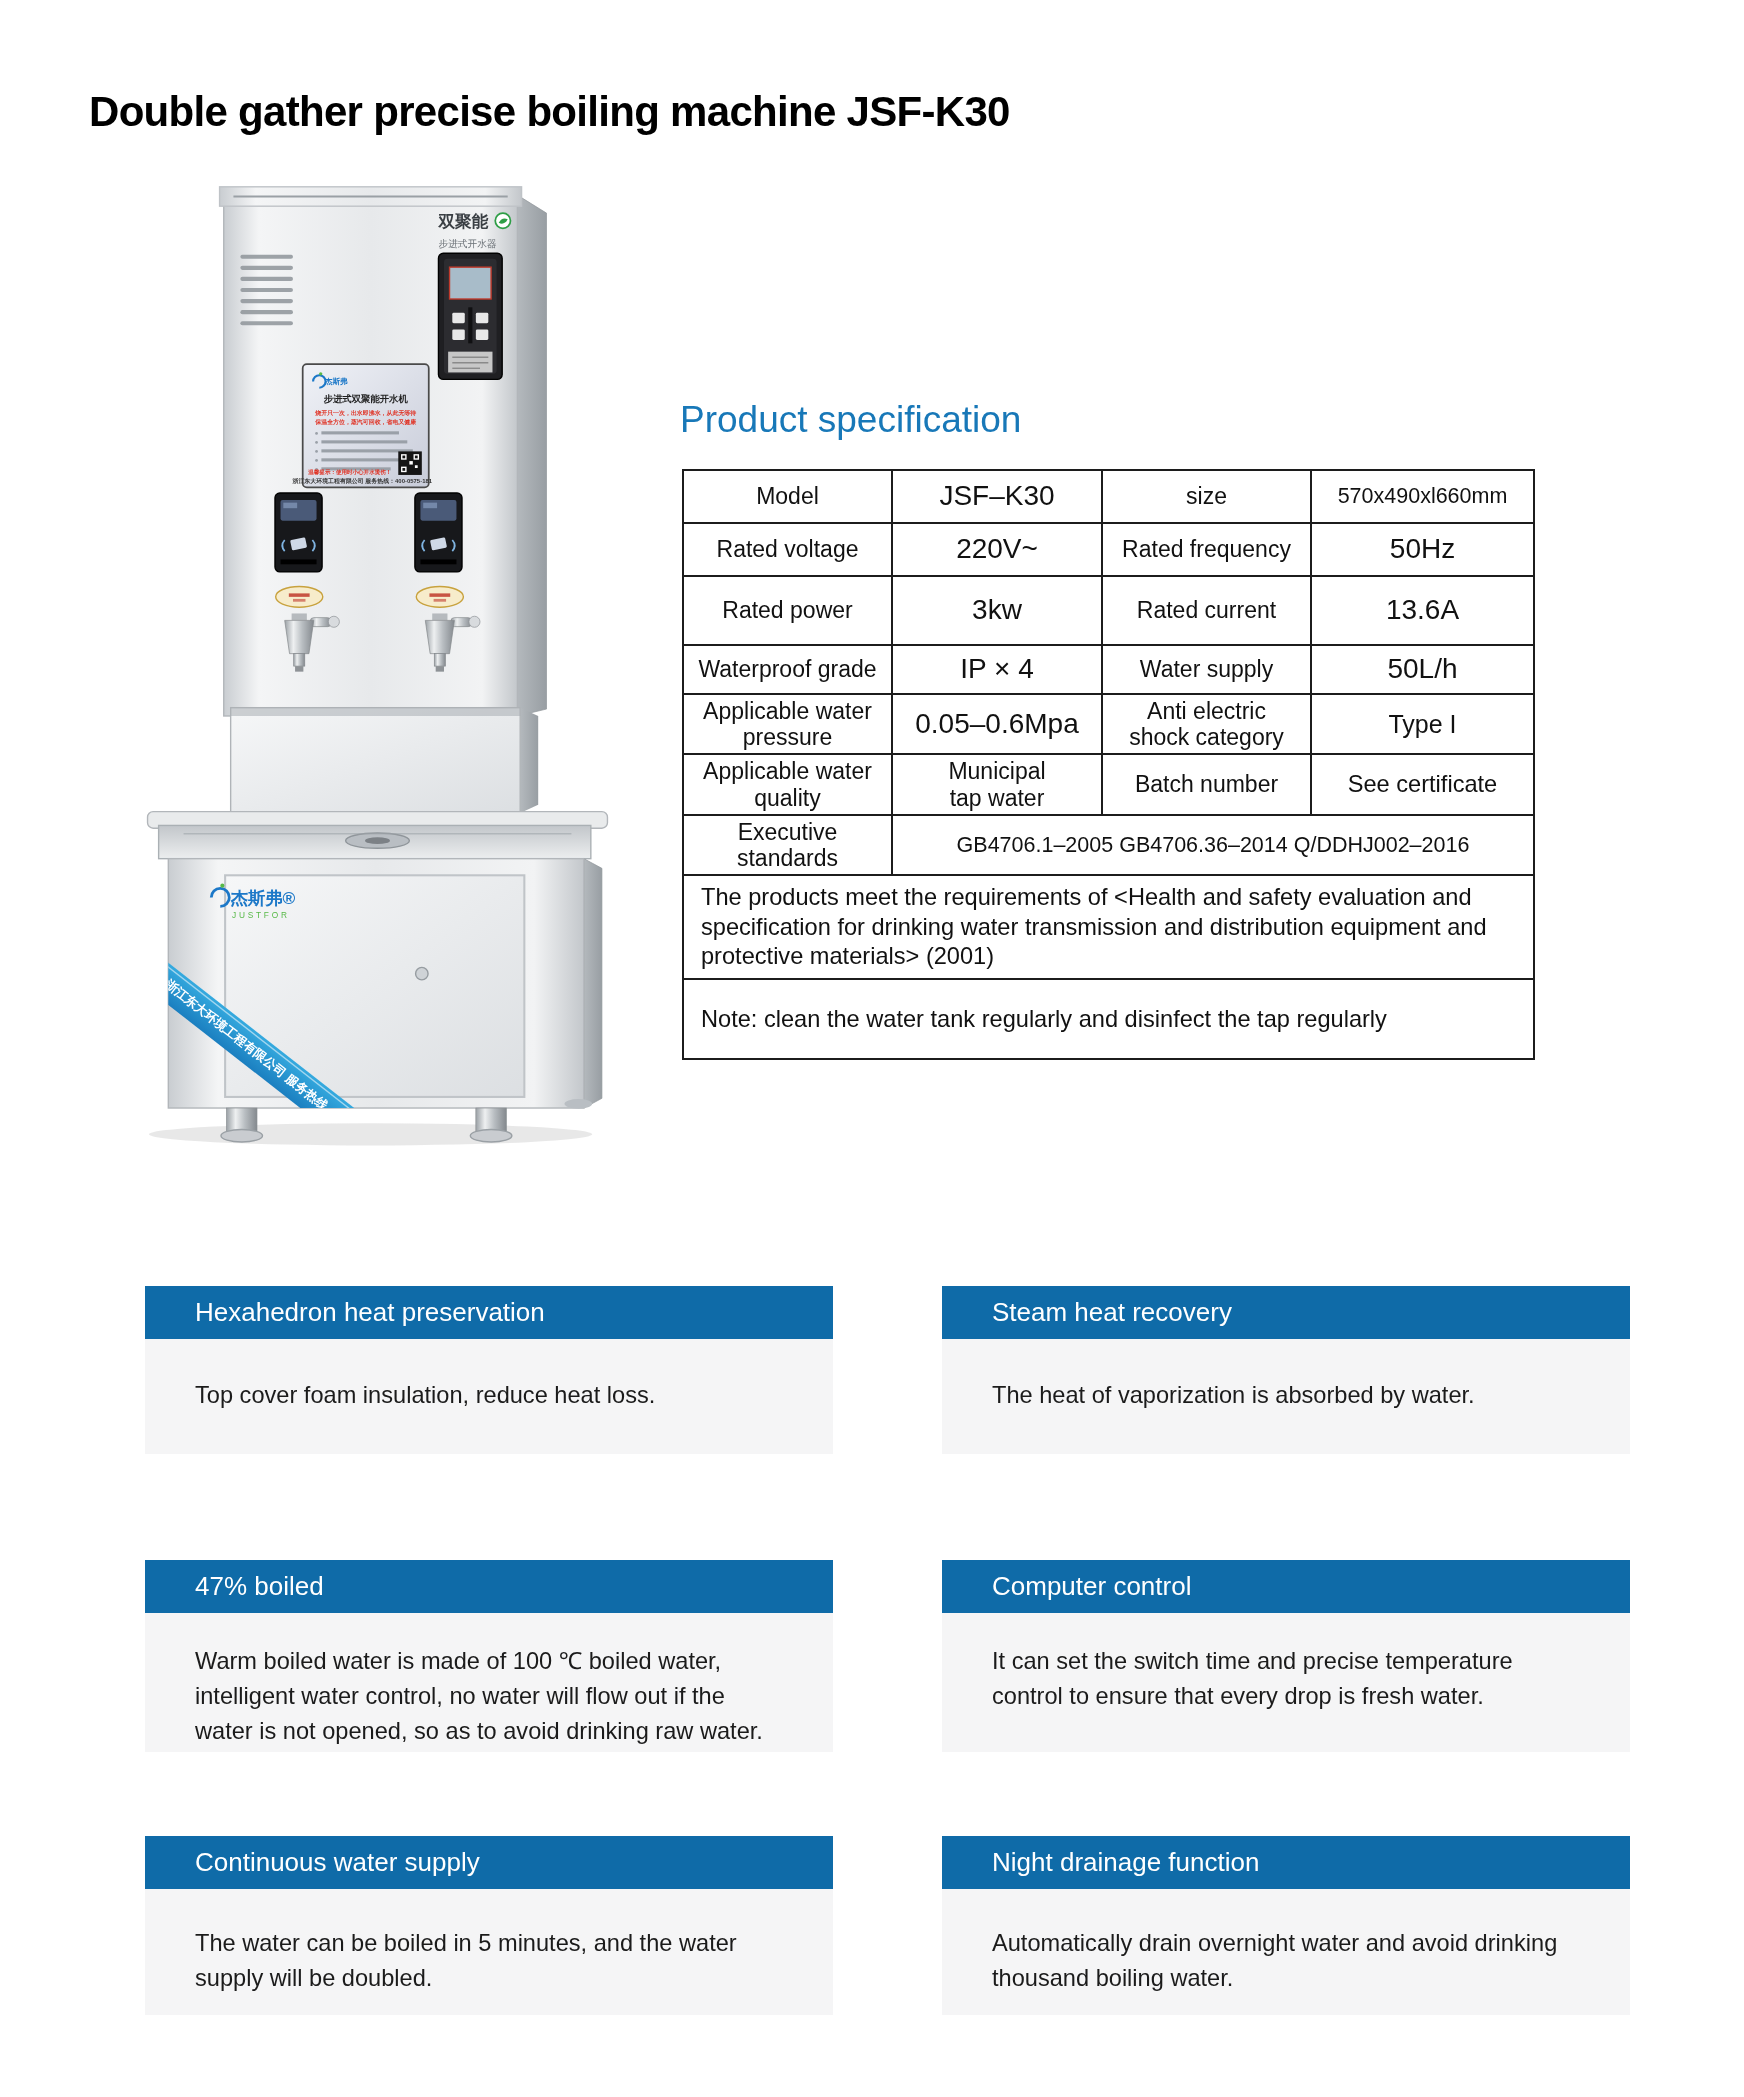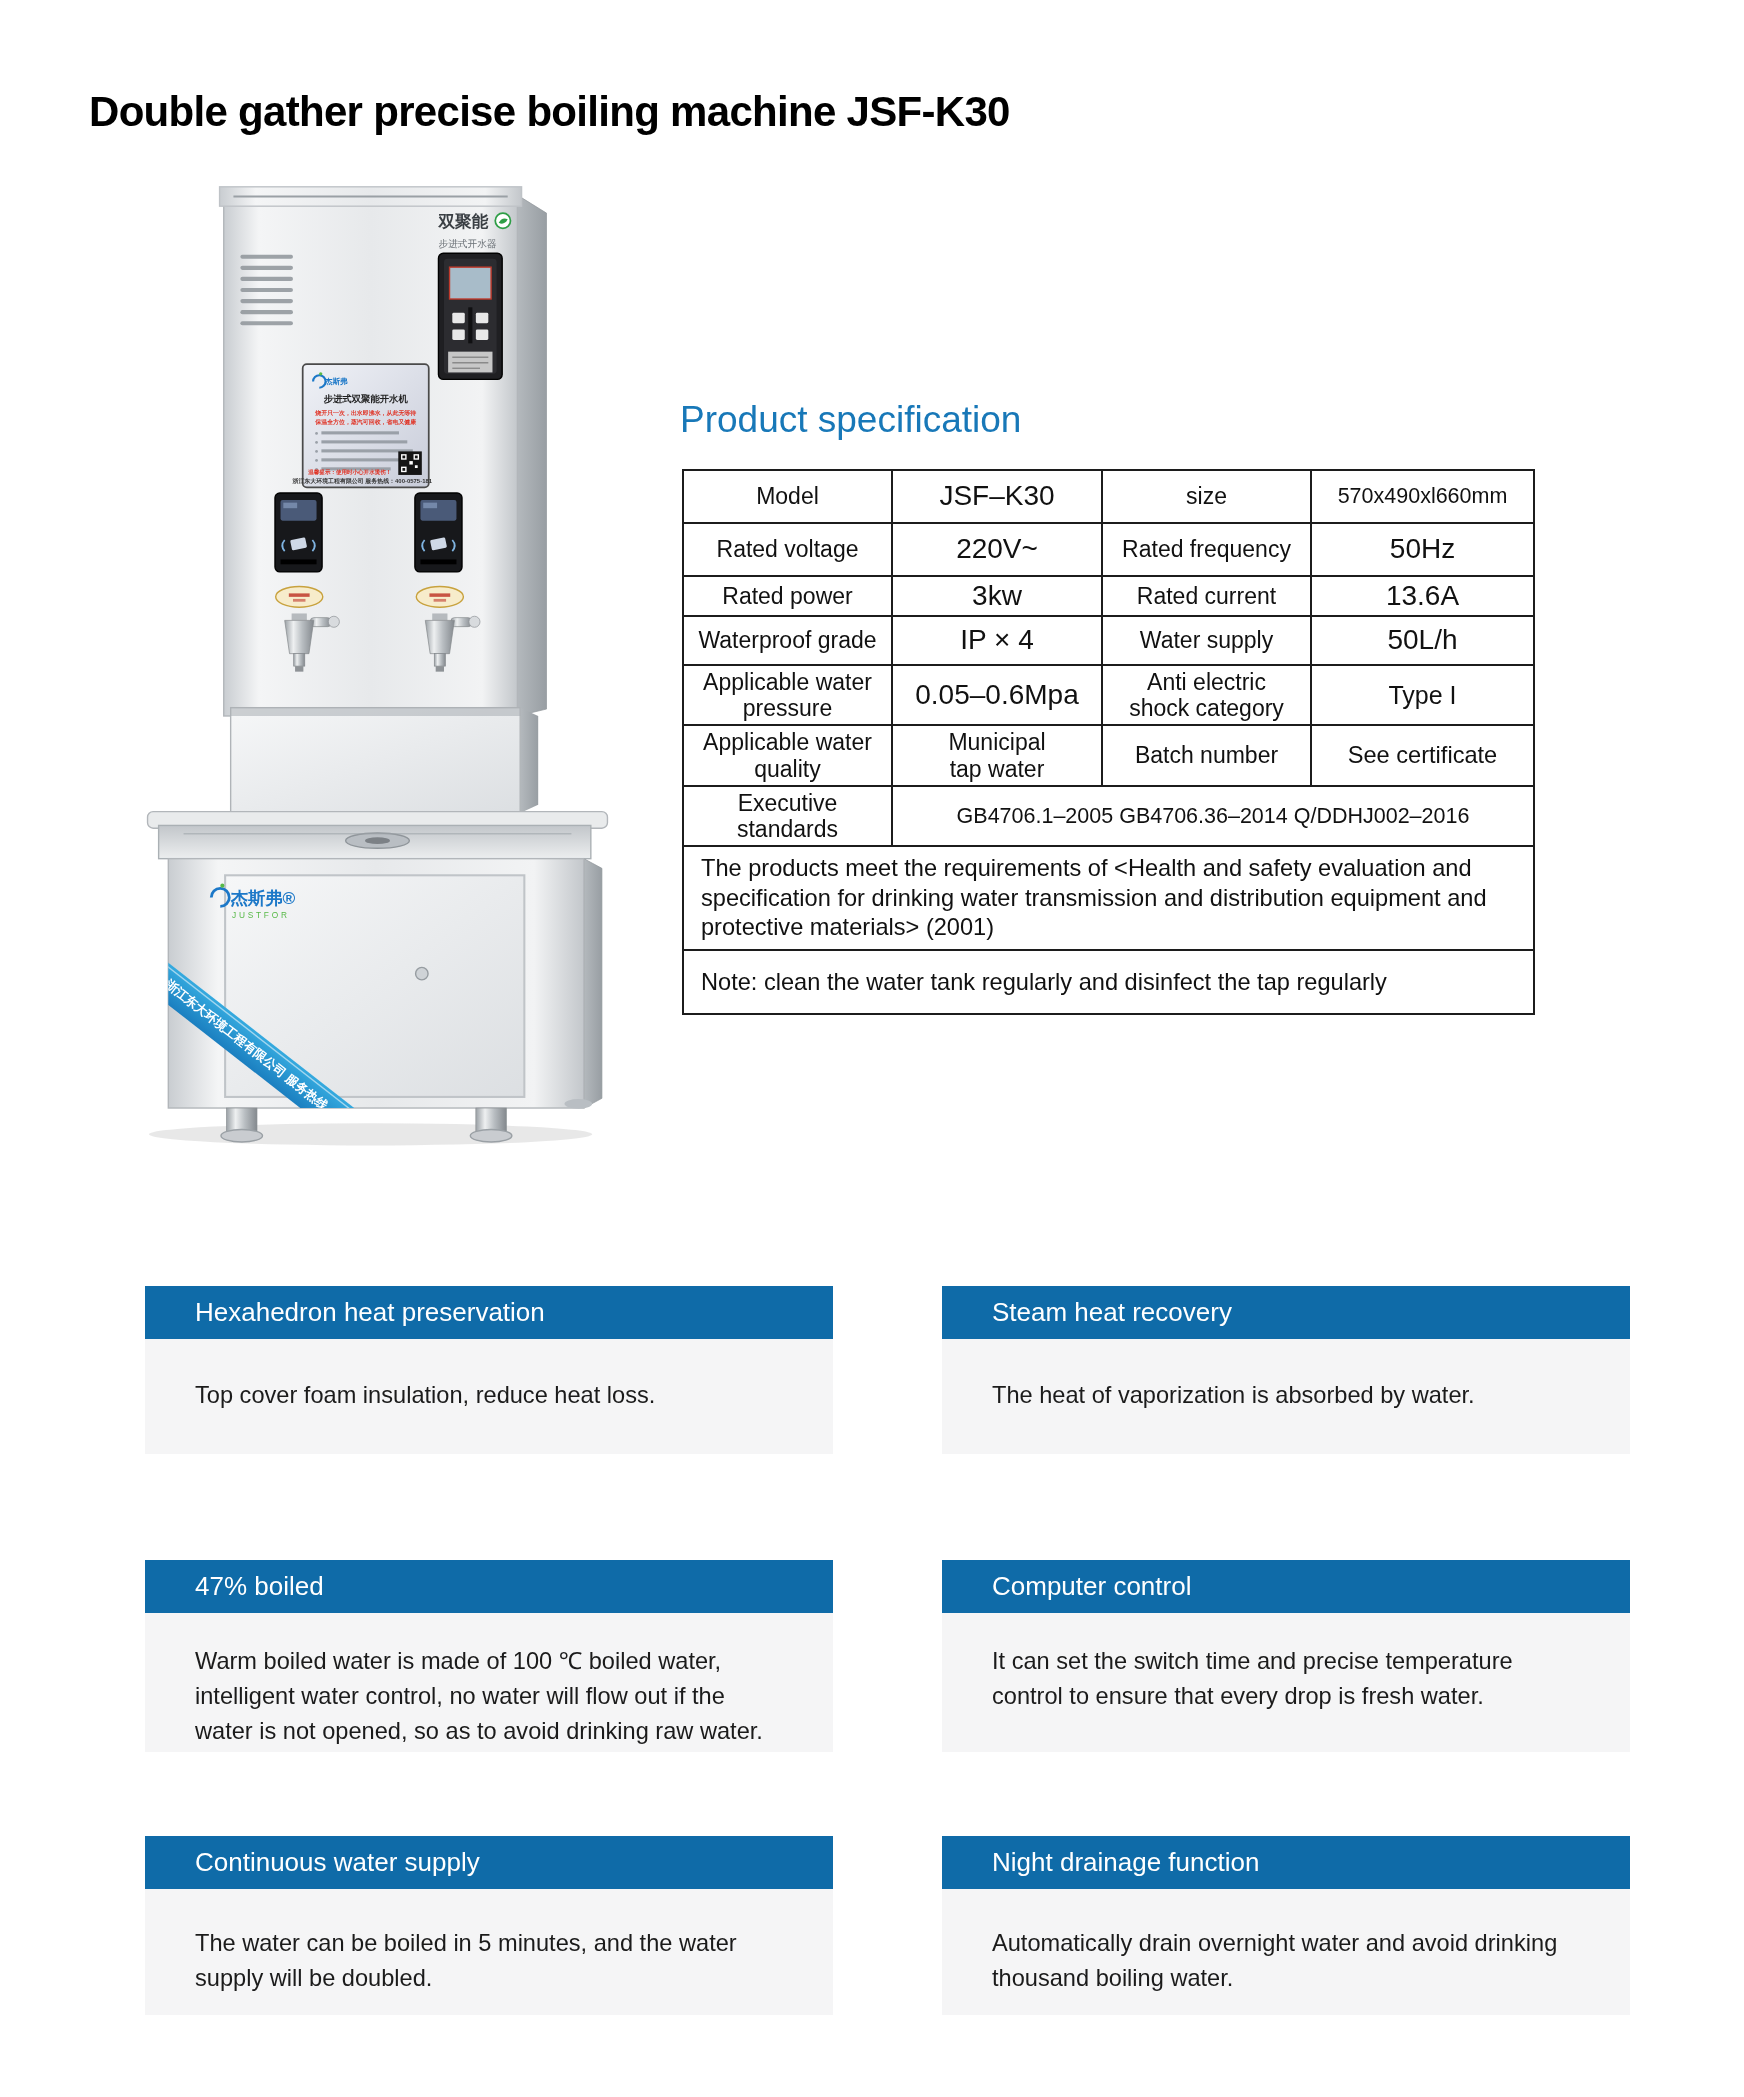--- a/index.html
+++ b/index.html
@@ -267,21 +267,21 @@
     <td class="big">JSF–K30</td>
     <td>size</td>
     <td style="font-size:21.5px">570x490xl660mm</td>
   </tr>
   <tr style="height:53px">
     <td>Rated voltage</td>
     <td class="big">220V~</td>
     <td>Rated frequency</td>
     <td class="big">50Hz</td>
   </tr>
-  <tr style="height:40px">
+  <tr style="height:69px">
     <td>Rated power</td>
     <td class="big">3kw</td>
     <td>Rated current</td>
     <td class="big">13.6A</td>
   </tr>
   <tr style="height:49px">
     <td>Waterproof grade</td>
     <td class="big">IP × 4</td>
     <td>Water supply</td>
     <td class="big">50L/h</td>
@@ -303,21 +303,21 @@
     <td style="font-size:23.6px">See certificate</td>
   </tr>
   <tr style="height:53px">
     <td>Executive
 standards</td>
     <td class="std" colspan="3">GB4706.1–2005  GB4706.36–2014  Q/DDHJ002–2016</td>
   </tr>
   <tr style="height:90px">
     <td class="left" colspan="4">The products meet the requirements of &lt;Health and safety evaluation and specification for drinking water transmission and distribution equipment and protective materials&gt; (2001)</td>
   </tr>
-  <tr style="height:64px">
+  <tr style="height:80px">
     <td class="left" colspan="4">Note: clean the water tank regularly and disinfect the tap regularly</td>
   </tr>
   </tbody>
 </table>
 
 <div class="fbox" style="left:145px;top:1286px">
   <div class="hd">Hexahedron heat preservation</div>
   <div class="bd b1">Top cover foam insulation, reduce heat loss.</div>
 </div>
 <div class="fbox" style="left:942px;top:1286px">

